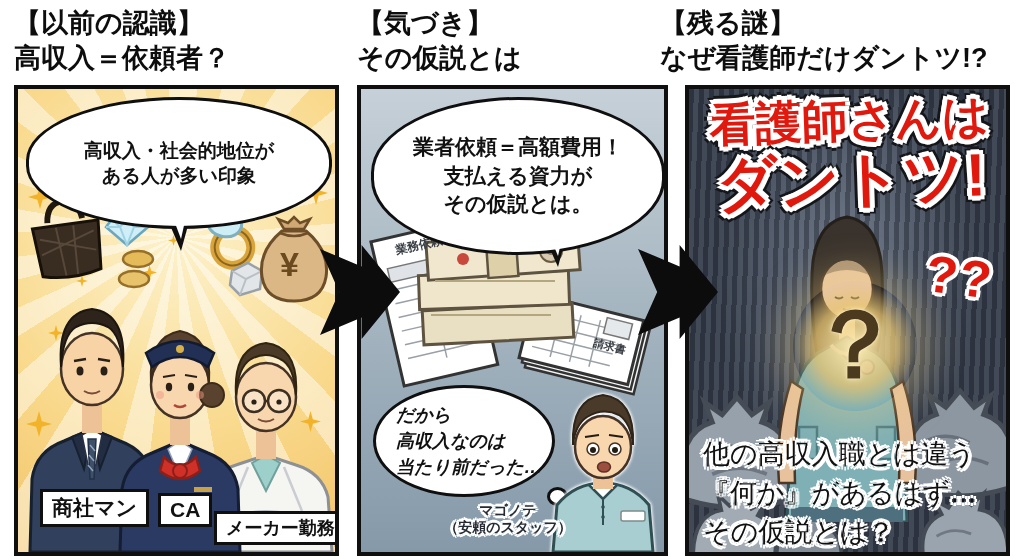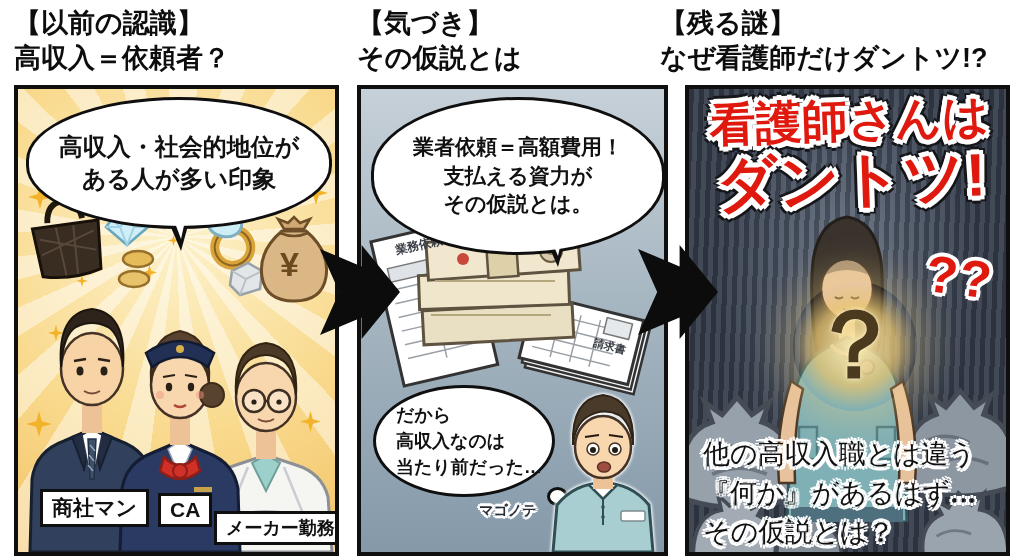--- a/index.html
+++ b/index.html
@@ -20,32 +20,32 @@
     background:linear-gradient(180deg, var(--panel2-top,#c6d0d8) 0%, #a7b7c2 45%, var(--panel2-bottom,#8599a9) 100%);}
   #panel3{left:685px;width:325px;
     background:
       repeating-linear-gradient(92deg, rgba(12,16,24,0.30) 0 5px, rgba(255,255,255,0.04) 5px 10px),
       radial-gradient(ellipse at 50% 40%, rgba(160,172,192,0.50) 0%, rgba(0,0,0,0) 58%),
       var(--panel3-bg,#3a4250);}
   
   .bubble{position:absolute;background:#fff;border:3.5px solid #0f0f0f;border-radius:50% / 48%;
           display:flex;flex-direction:column;justify-content:center;text-align:center;
           font-weight:bold;z-index:4;}
-  #bubble1{left:8px;top:8px;width:300px;height:126px;font-size:24px;line-height:1.32;}
+  #bubble1{left:8px;top:8px;width:300px;height:126px;font-size:19px;line-height:1.32;}
   #bubble2{left:10px;top:8px;width:288px;height:152px;font-size:21px;line-height:1.38;}
   .tail-out{position:absolute;width:0;height:0;z-index:3;}
   .tail-in{position:absolute;width:0;height:0;z-index:5;}
   #tail1o{left:146px;top:122px;border-left:17px solid transparent;border-right:11px solid transparent;border-top:40px solid #0f0f0f;}
   #tail1i{left:151px;top:118px;border-left:12px solid transparent;border-right:7px solid transparent;border-top:32px solid #ffffff;}
   #tail2o{left:182px;top:144px;border-left:15px solid transparent;border-right:9px solid transparent;border-top:34px solid #0f0f0f;}
   #tail2i{left:186px;top:140px;border-left:11px solid transparent;border-right:6px solid transparent;border-top:27px solid #ffffff;}
   
   .thought{position:absolute;left:12px;top:296px;width:182px;height:112px;background:#fff;border:3px solid #0f0f0f;
            border-radius:50%;display:flex;flex-direction:column;justify-content:center;
-           padding-left:20px;font-weight:bold;font-size:18px;line-height:1.45;z-index:4;box-sizing:border-box;}
+           padding-left:20px;font-weight:bold;font-size:18px;line-height:1.45;z-index:4;box-sizing:border-box;font-style:italic;}
   .tdot{position:absolute;background:#fff;border:3px solid #0f0f0f;border-radius:50%;z-index:4;}
   #tdot1{left:186px;top:398px;width:15px;height:13px;}
   #tdot2{left:202px;top:414px;width:9px;height:8px;}
   
   .plabel{position:absolute;background:#fff;border:3px solid #0f0f0f;font-weight:bold;
           padding:2px 9px;z-index:7;white-space:nowrap;}
   #lab1{left:22px;top:400px;font-size:21px;}
   #lab2{left:140px;top:404px;font-size:21px;}
   #lab3{left:196px;top:422px;font-size:18px;}
   
@@ -274,20 +274,21 @@
       <circle cx="52" cy="64" r="6" fill="#ffffff" stroke="#433225" stroke-width="1.5"></circle>
       <circle cx="74" cy="64" r="6" fill="#ffffff" stroke="#433225" stroke-width="1.5"></circle>
       <circle cx="52" cy="65" r="3" fill="#241b12"></circle>
       <circle cx="74" cy="65" r="3" fill="#241b12"></circle>
       <path d="M44 52 L58 50 M68 50 L82 52" stroke="#241b12" stroke-width="2"></path>
       <ellipse cx="63" cy="82" rx="6.5" ry="5" fill="#9c4f3f" stroke="#5e2f24" stroke-width="1.5"></ellipse>
     </svg>
 
     <div class="caption">
       <div class="cname">マゴノテ</div>
+      <div class="crole">（安頼のスタッフ）</div>
     </div>
   </div>
 
   <div class="panel" id="panel3">
 
     <svg class="absimg" style="left:-14px;top:296px;width:124px;height:124px;z-index:2" viewBox="0 0 100 100">
       <path d="M8 92 Q-2 40 30 30 L24 14 L38 24 L50 10 L62 24 L76 14 L70 30 Q102 40 92 92 Q50 106 8 92 Z" fill="#97a1ab" stroke="#454c55" stroke-width="4"></path>
       <path d="M22 52 Q40 44 58 54 M30 72 Q52 62 74 72" stroke="#6e7781" stroke-width="3" fill="none"></path>
     </svg>
     <svg class="absimg" style="left:212px;top:290px;width:118px;height:118px;z-index:2" viewBox="0 0 100 100">

